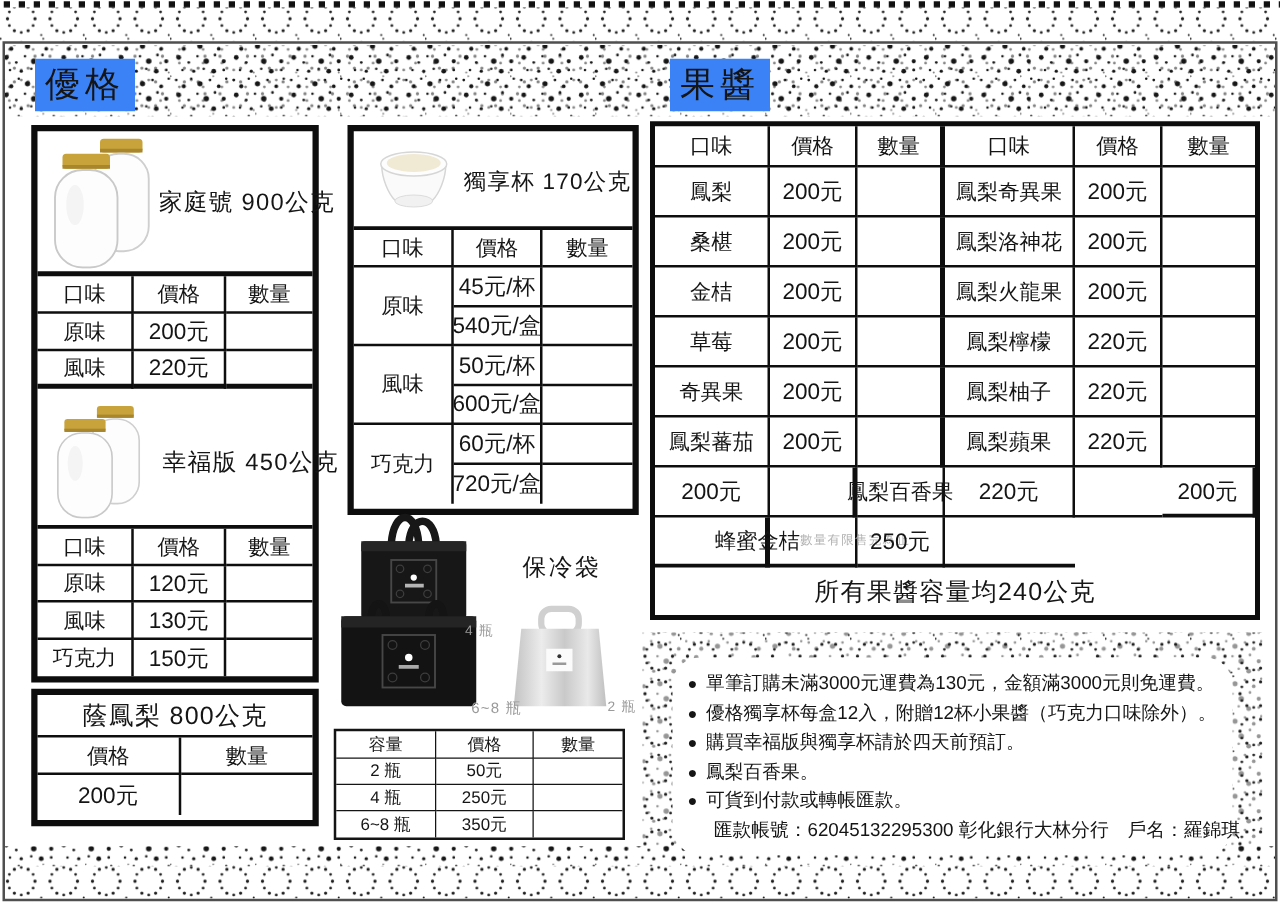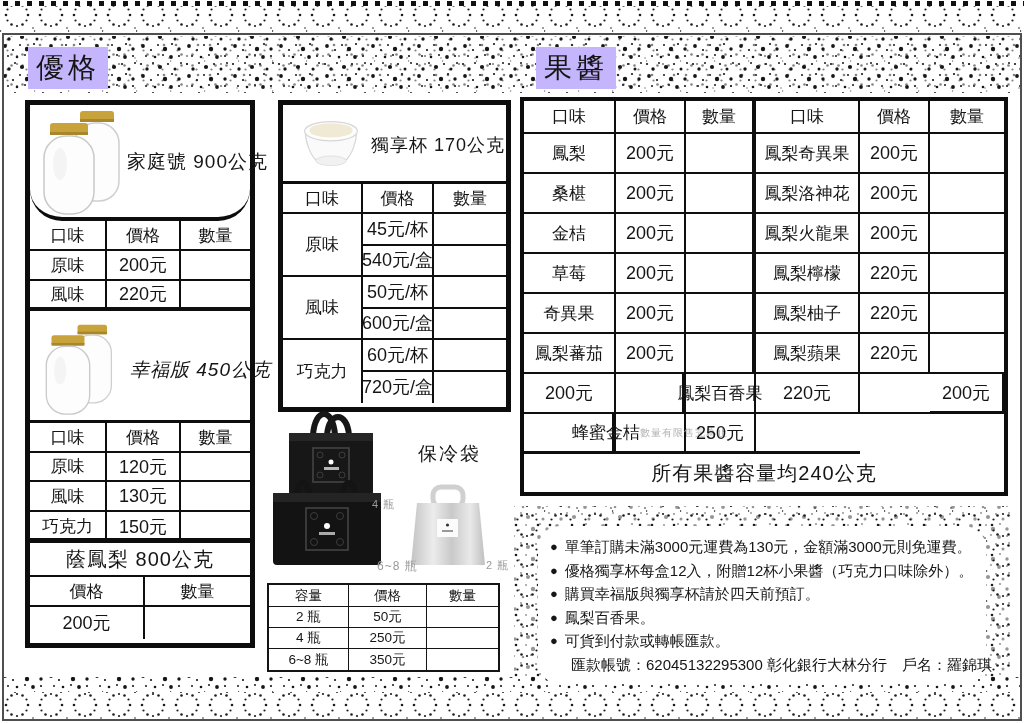--- a/index.html
+++ b/index.html
@@ -1,29 +1,29 @@
 <!DOCTYPE html>
 <html><head>
 <meta charset="utf-8">
 <style>
   html,body{margin:0;padding:0;background:#fff;}
   body{font-family:"Liberation Sans","DejaVu Sans",sans-serif;color:#151515;}
   .page{position:relative;width:1024px;height:723px;background:#fff;overflow:hidden;}
   .deco{position:absolute;left:0;top:0;z-index:0;}
   .frame{position:absolute;left:2px;top:33px;right:2px;bottom:2px;border:2px solid #4f4f4f;z-index:1;pointer-events:none;}
-  .heading{position:absolute;z-index:3;font-size:28px;letter-spacing:4px;background:#c4b5fd;padding:2px 8px;font-weight:500;}
+  .heading{position:absolute;z-index:3;font-size:28px;letter-spacing:4px;background:#3b82f6;padding:2px 8px;font-weight:500;}
   #heading-yogurt{left:28px;top:47px;}
   #heading-jam{left:536px;top:47px;}
   .thickbox{position:absolute;z-index:2;background:#fff;border:5px solid #0d0d0d;box-sizing:border-box;}
   #box-family{left:25px;top:100px;width:230px;height:446px;}
-  #box-pickled{left:25px;top:538px;width:230px;height:110px;}
+  #box-pickled{left:25px;top:551px;width:230px;height:110px;}
   #box-solo{left:278px;top:100px;width:233px;height:312px;}
   .hero{position:relative;}
-  .hero1{height:112px;border-bottom:4px solid #0d0d0d;border-radius:32px;}
-  .hero2{height:109px;border-bottom:3px solid #0d0d0d;font-style:italic;}
+  .hero1{height:112px;border-bottom:4px solid #0d0d0d;}
+  .hero2{height:109px;border-bottom:3px solid #0d0d0d;}
   .hero3{height:76px;border-bottom:3px solid #0d0d0d;}
   .hero .img{position:absolute;}
   .hero .ttl{position:absolute;font-size:19px;letter-spacing:1px;white-space:nowrap;}
   .grid{display:grid;}
   .cell{display:flex;align-items:center;justify-content:center;box-sizing:border-box;font-size:17px;white-space:nowrap;}
   .pr{font-size:18px;}
   .br{border-right:2px solid #0e0e0e;}
   .br4{border-right:4px solid #0e0e0e;}
   .bb{border-bottom:2px solid #0e0e0e;}
   .bb3{border-bottom:3px solid #0e0e0e;}

